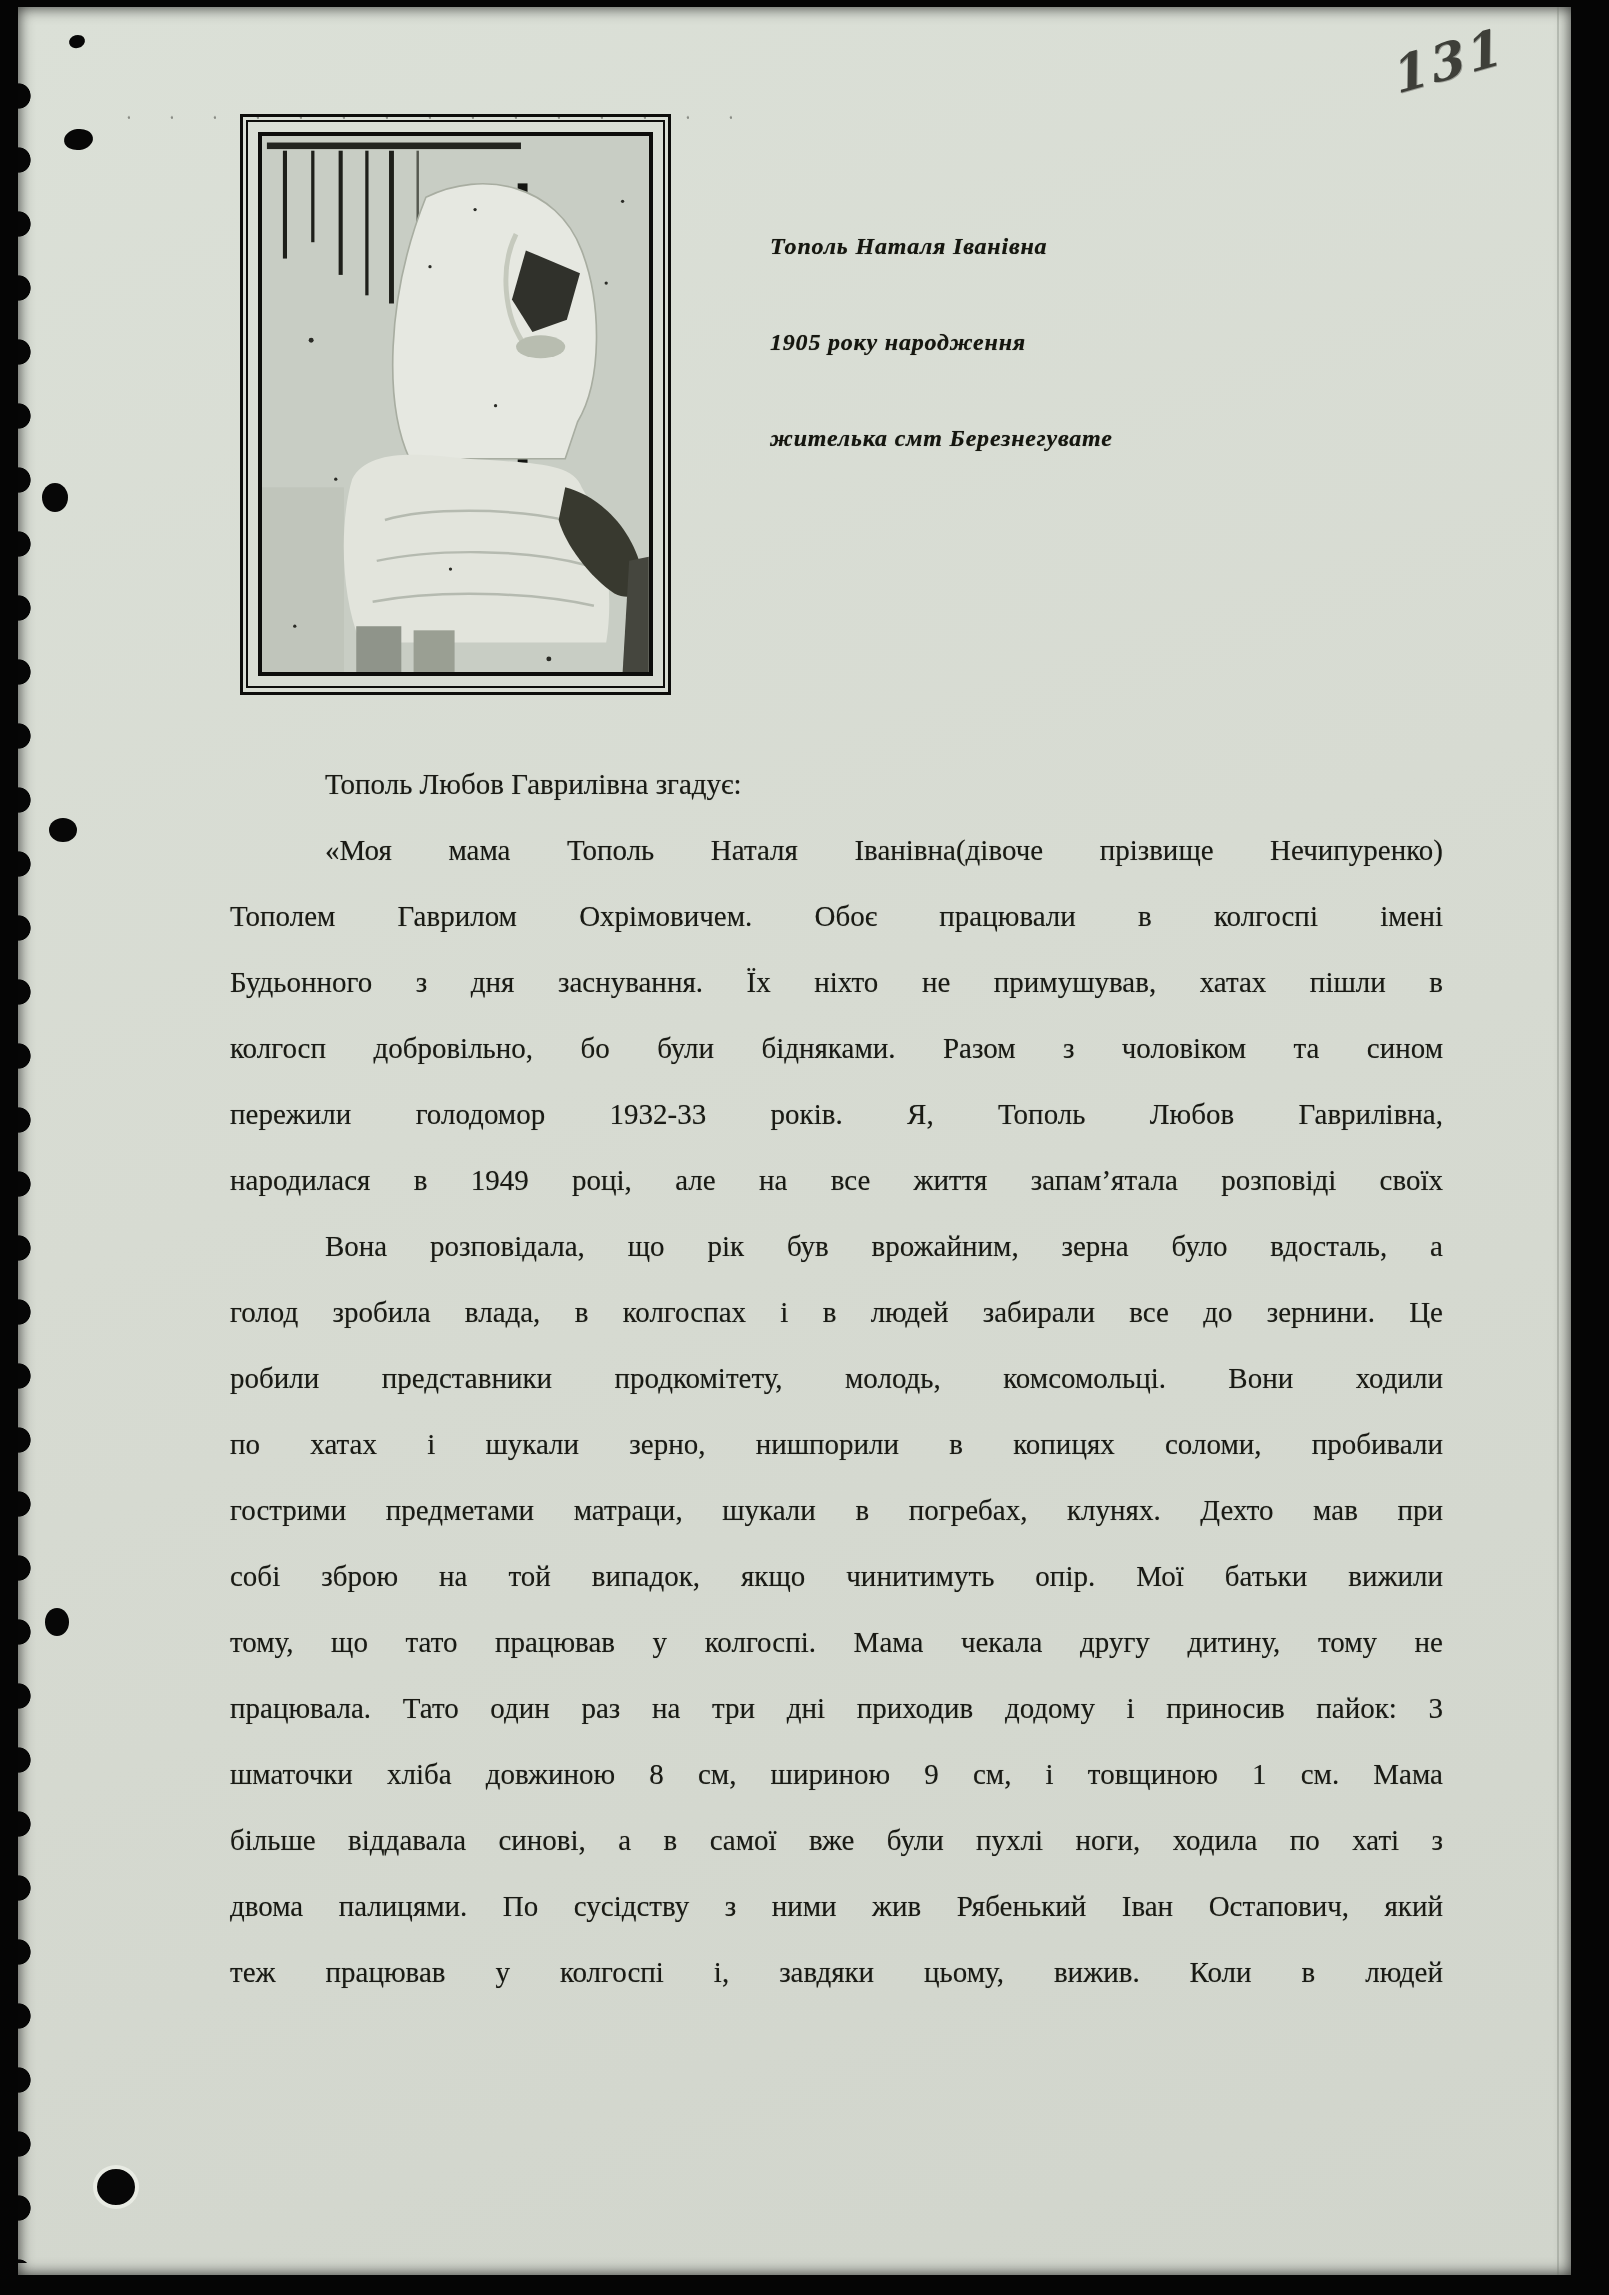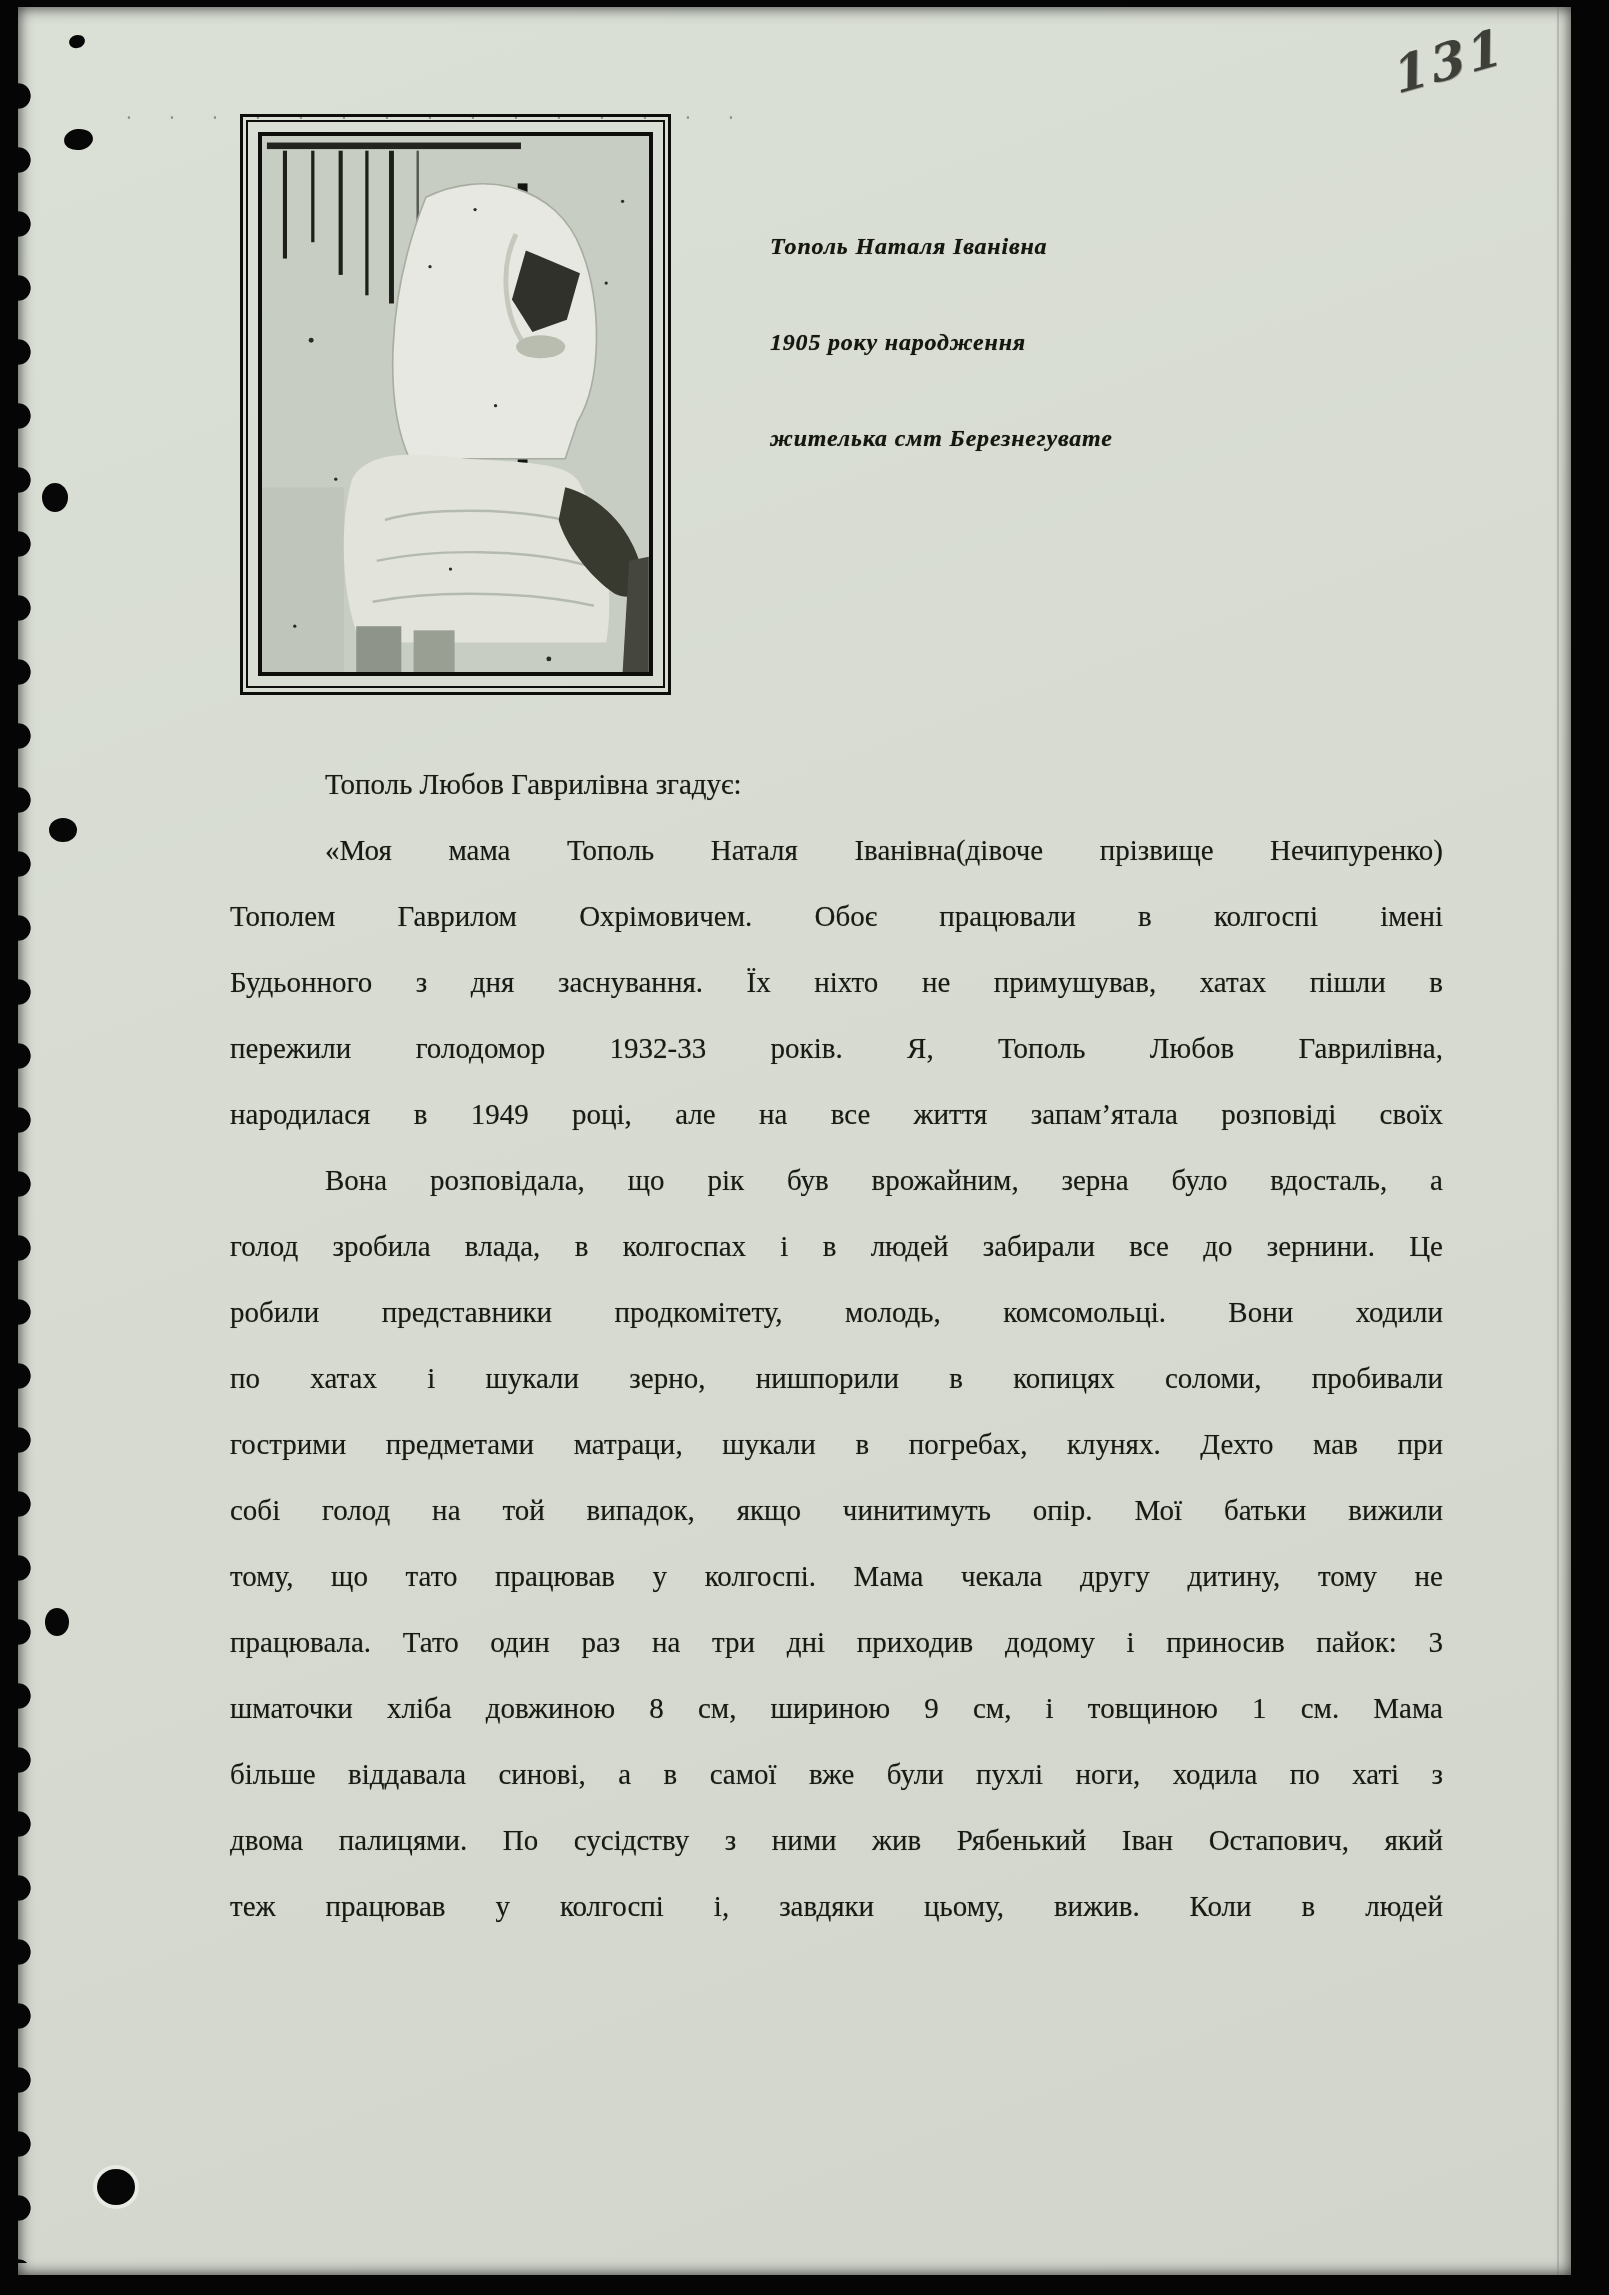--- a/index.html
+++ b/index.html
@@ -119,28 +119,29 @@
       <div class="caption-line">Тополь Наталя Іванівна</div>
       <div class="caption-line">1905 року народження</div>
       <div class="caption-line">жителька смт Березнегувате</div>
     </div>
 
     <div class="body-text" id="body-lines">
         <div class="line indent">Тополь Любов Гаврилівна згадує:</div>
         <div class="line indent just">«Моя  мама Тополь Наталя Іванівна(дівоче прізвище Нечипуренко)</div>
         <div class="line just">Тополем  Гаврилом Охрімовичем. Обоє працювали в колгоспі імені</div>
         <div class="line just">Будьонного з дня заснування. Їх ніхто не примушував, хатах пішли в</div>
+        <div class="line just">колгосп добровільно, бо були бідняками. Разом з чоловіком та сином</div>
         <div class="line just">пережили голодомор 1932-33 років. Я, Тополь Любов Гаврилівна,</div>
         <div class="line just">народилася в 1949 році, але на все життя запам’ятала розповіді своїх</div>
         <div class="line indent just">Вона розповідала, що рік був врожайним, зерна було вдосталь, а</div>
         <div class="line just">голод зробила влада, в колгоспах і в людей забирали все до зернини. Це</div>
         <div class="line just">робили представники продкомітету, молодь, комсомольці. Вони  ходили</div>
         <div class="line just">по хатах і шукали зерно, нишпорили в копицях соломи, пробивали</div>
         <div class="line just">гострими  предметами матраци, шукали в погребах, клунях. Дехто мав при</div>
-        <div class="line just">собі голод на той випадок, якщо чинитимуть опір. Мої батьки вижили</div>
+        <div class="line just">собі зброю на той випадок, якщо чинитимуть опір. Мої батьки вижили</div>
         <div class="line just">тому, що тато працював у колгоспі. Мама чекала другу дитину, тому не</div>
         <div class="line just">працювала. Тато один раз на три дні приходив додому і приносив пайок: 3</div>
         <div class="line just">шматочки хліба довжиною 8 см, шириною 9 см, і товщиною 1 см. Мама</div>
         <div class="line just">більше віддавала синові, а в самої вже були пухлі ноги, ходила по хаті з</div>
         <div class="line just">двома палицями. По сусідству з ними жив Рябенький Іван Остапович, який</div>
         <div class="line just">теж працював у колгоспі і, завдяки цьому, вижив. Коли в людей</div>
       </div>
 
   </div>
 </div>

